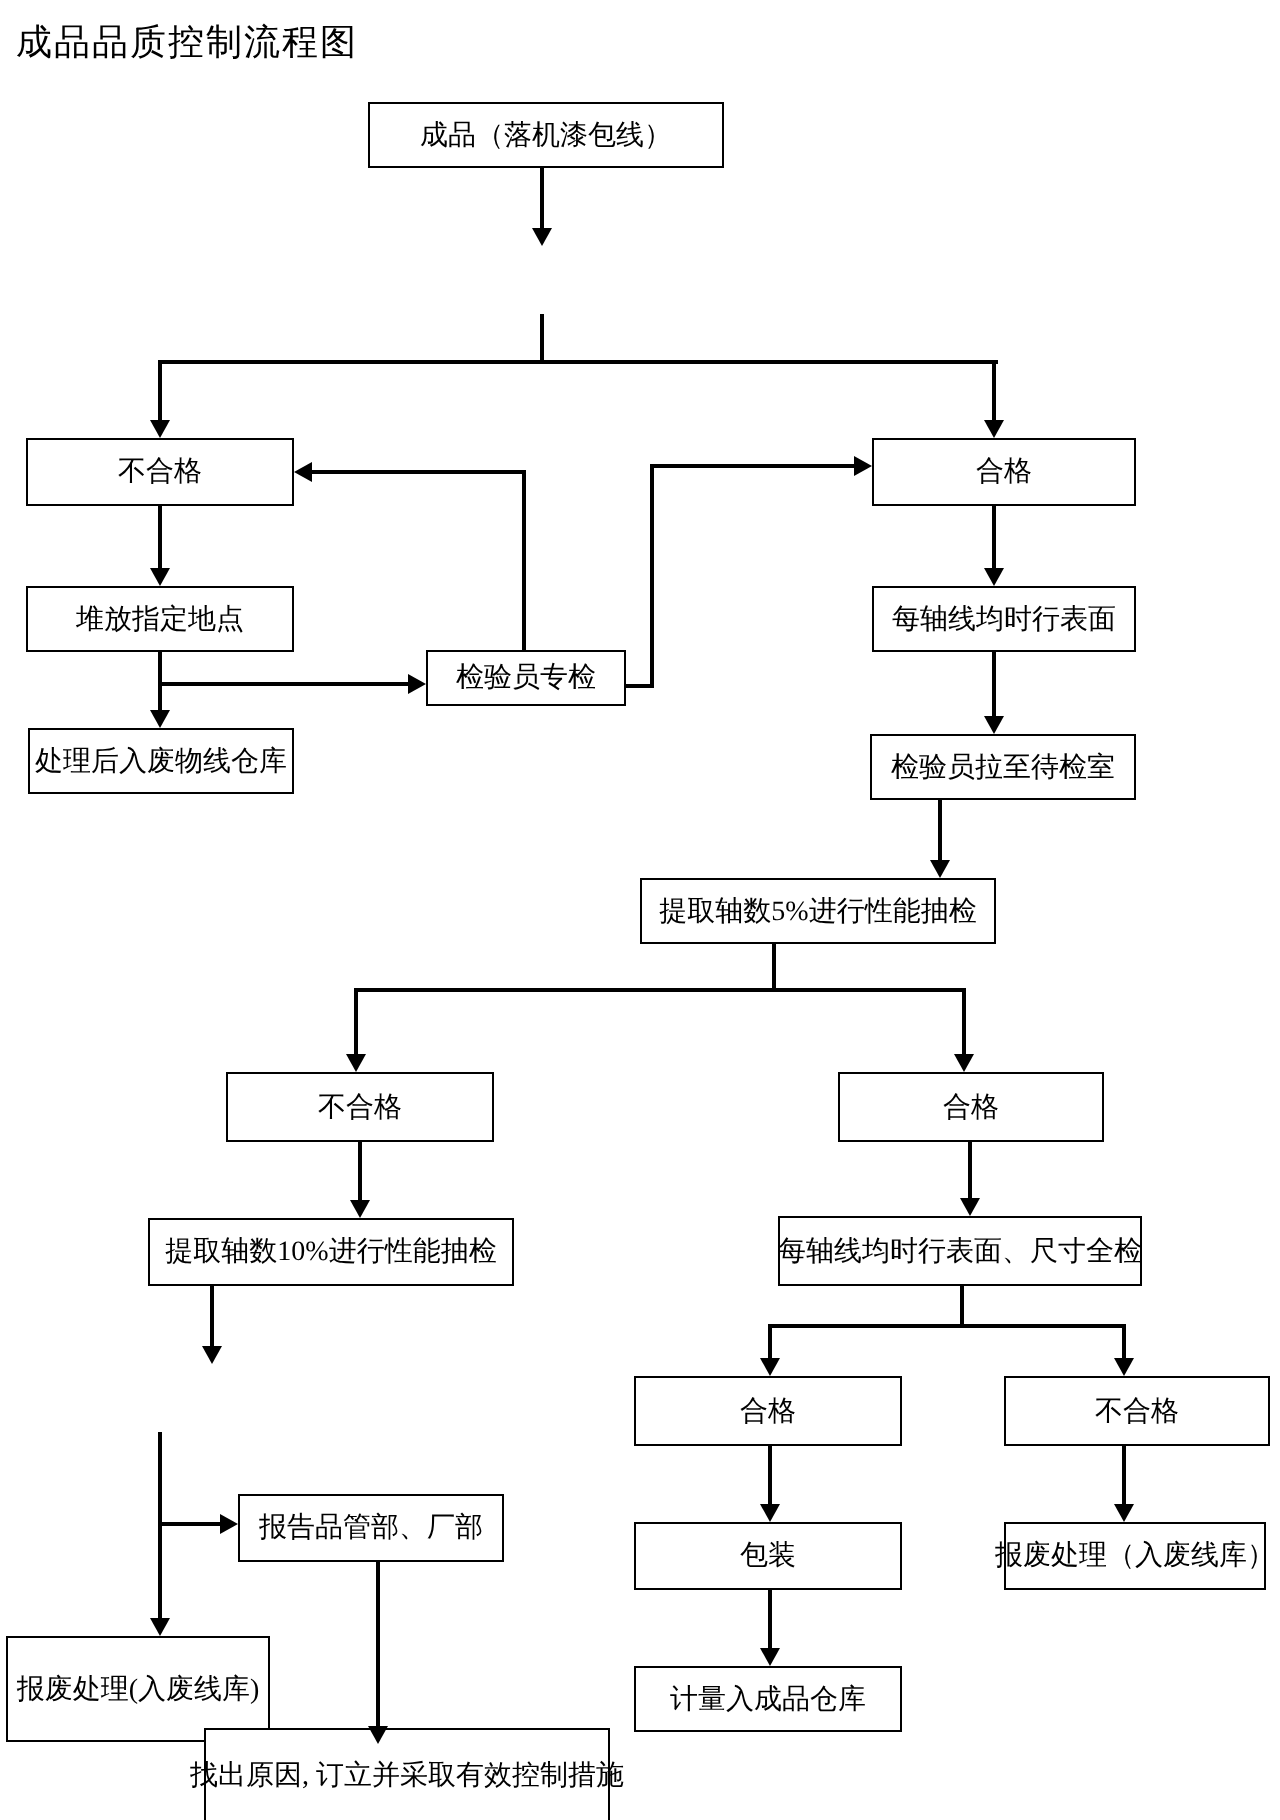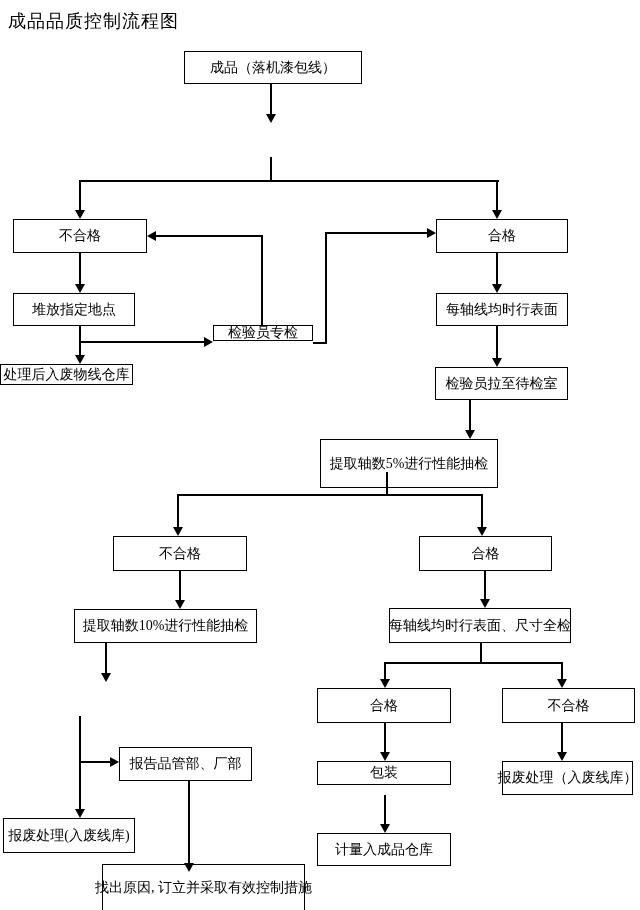--- a/index.html
+++ b/index.html
@@ -40,37 +40,37 @@
 </style>
 </head>
 <body>
 
 <div id="canvas">
 
   <div id="title">成品品质控制流程图</div>
 
   <div class="node" style="left:184px;top:51px;width:178px;height:33px">成品（落机漆包线）</div>
   <div class="node" style="left:13px;top:219px;width:134px;height:34px">不合格</div>
-  <div class="node" style="left:13px;top:293px;width:122px;height:33px">堆放指定地点</div>
-  <div class="node" style="left:0;top:364px;width:133px;height:21px">处理后入废物线仓库</div>
-  <div class="node" style="left:213px;top:325px;width:100px;height:16px">检验员专检</div>
+  <div class="node" style="left:13px;top:293px;width:134px;height:33px">堆放指定地点</div>
+  <div class="node" style="left:14px;top:364px;width:133px;height:33px">处理后入废物线仓库</div>
+  <div class="node" style="left:213px;top:325px;width:100px;height:28px">检验员专检</div>
   <div class="node" style="left:436px;top:219px;width:132px;height:34px">合格</div>
   <div class="node" style="left:436px;top:293px;width:132px;height:33px">每轴线均时行表面</div>
   <div class="node" style="left:435px;top:367px;width:133px;height:33px">检验员拉至待检室</div>
-  <div class="node" style="left:320px;top:439px;width:178px;height:49px">提取轴数5%进行性能抽检</div>
+  <div class="node" style="left:320px;top:439px;width:178px;height:33px">提取轴数5%进行性能抽检</div>
   <div class="node" style="left:113px;top:536px;width:134px;height:35px">不合格</div>
   <div class="node" style="left:74px;top:609px;width:183px;height:34px">提取轴数10%进行性能抽检</div>
   <div class="node" style="left:119px;top:747px;width:133px;height:34px">报告品管部、厂部</div>
-  <div class="node" style="left:3px;top:818px;width:132px;height:35px">报废处理(入废线库)</div>
+  <div class="node" style="left:3px;top:818px;width:132px;height:53px">报废处理(入废线库)</div>
   <div class="node small" style="left:102px;top:864px;width:203px;height:47px">找出原因, 订立并采取有效控制措施</div>
   <div class="node" style="left:419px;top:536px;width:133px;height:35px">合格</div>
   <div class="node" style="left:389px;top:608px;width:182px;height:35px">每轴线均时行表面、尺寸全检</div>
   <div class="node" style="left:317px;top:688px;width:134px;height:35px">合格</div>
   <div class="node" style="left:502px;top:688px;width:133px;height:35px">不合格</div>
-  <div class="node" style="left:317px;top:761px;width:134px;height:24px">包装</div>
+  <div class="node" style="left:317px;top:761px;width:134px;height:34px">包装</div>
   <div class="node" style="left:317px;top:833px;width:134px;height:33px">计量入成品仓库</div>
   <div class="node small" style="left:502px;top:761px;width:131px;height:34px">报废处理（入废线库）</div>
 
   <div class="v" style="left:270px;top:84px;height:30px"></div>
   <div class="ad" style="left:266px;top:114px"></div>
 
   <div class="v" style="left:270px;top:157px;height:24px"></div>
   <div class="h" style="left:79px;top:180px;width:420px"></div>
   <div class="v" style="left:79px;top:180px;height:31px"></div>
   <div class="ad" style="left:75px;top:210px"></div>

